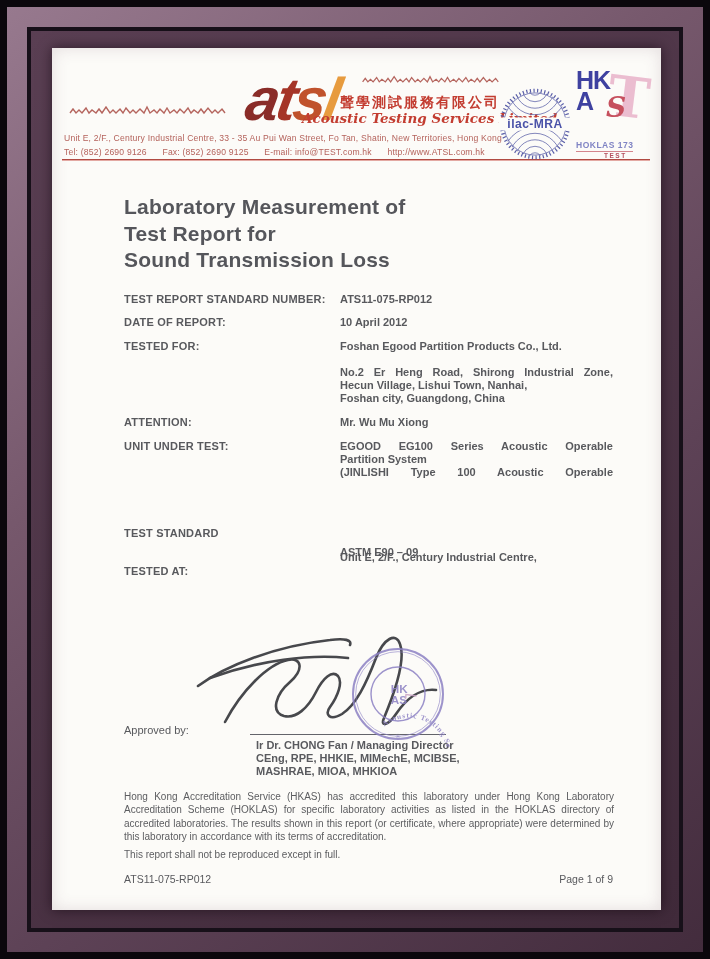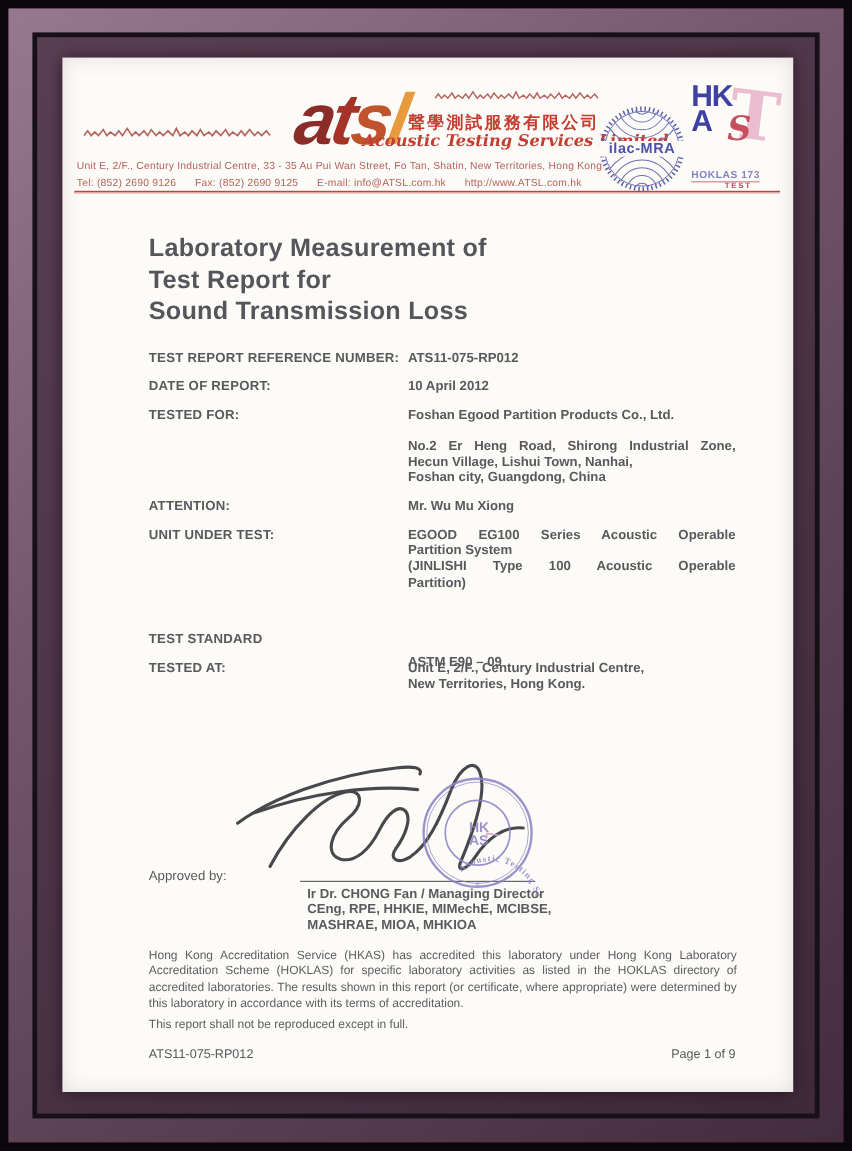--- a/index.html
+++ b/index.html
@@ -74,21 +74,21 @@
 
     <div class="abs atsl"><span class="la">a</span><span class="lt">t</span><span class="ls">s</span><span class="ll">l</span></div>
 
     <div class="abs zh">聲學測試服務有限公司</div>
     <div class="abs en-script">Acoustic Testing Services Limited</div>
 
     <div class="abs addr1">Unit E, 2/F., Century Industrial Centre, 33 - 35 Au Pui Wan Street, Fo Tan, Shatin, New Territories, Hong Kong</div>
     <div class="abs addr2">
       <span>Tel: (852) 2690 9126</span>
       <span>Fax: (852) 2690 9125</span>
-      <span>E-mail: info@ATSL.com.hk</span>
+      <span>E-mail: info@TEST.com.hk</span>
       <span>http://www.ATSL.com.hk</span>
     </div>
     <div class="abs hdiv"></div>
 
     <svg class="abs" style="left:444px;top:37px;" width="78" height="78" viewBox="0 0 84 84">
       <defs>
           <clipPath id="gclip">
             <circle cx="42" cy="42" r="35"></circle>
           </clipPath>
         </defs>
@@ -118,21 +118,21 @@
       <div class="hoklas">HOKLAS 173</div>
       <div class="test">TEST</div>
     </div>
 
     <div class="abs title">
       <div>Laboratory Measurement of</div>
       <div>Test Report for</div>
       <div>Sound Transmission Loss</div>
     </div>
 
-    <div class="flabel" style="top:245px;">TEST REPORT REFERENCE NUMBER:</div>
+    <div class="flabel" style="top:245px;">TEST REPORT STANDARD NUMBER:</div>
     <div class="fval" style="top:245px;">ATS11-075-RP012</div>
 
     <div class="flabel" style="top:268px;">DATE OF REPORT:</div>
     <div class="fval" style="top:268px;">10 April 2012</div>
 
     <div class="flabel" style="top:292px;">TESTED FOR:</div>
     <div class="fval" style="top:292px;">Foshan Egood Partition Products Co., Ltd.</div>
     <div class="fval" style="top:318px;">
       <div class="just">No.2 Er Heng Road, Shirong Industrial Zone,</div>
       <div>Hecun Village, Lishui Town, Nanhai,</div>
@@ -140,30 +140,28 @@
     </div>
 
     <div class="flabel" style="top:368px;text-align:center;">ATTENTION:</div>
     <div class="fval" style="top:368px;">Mr. Wu Mu Xiong</div>
 
     <div class="flabel" style="top:392px;">UNIT UNDER TEST:</div>
     <div class="fval" style="top:392px;">
       <div class="just">EGOOD EG100 Series Acoustic Operable</div>
       <div>Partition System</div>
       <div class="just">(JINLISHI Type 100 Acoustic Operable</div>
-      <div>Partition)</div>
     </div>
 
     <div class="flabel" style="top:479px;">TEST STANDARD</div>
     <div class="fval" style="top:479px;margin-top:19px;">ASTM E90 – 09</div>
 
-    <div class="flabel" style="top:503px;">TESTED AT:</div>
+    <div class="flabel" style="top:517px;">TESTED AT:</div>
     <div class="fval" style="top:503px;">
       <div>Unit E, 2/F., Century Industrial Centre,</div>
-      <div>New Territories, Hong Kong.</div>
     </div>
 
     <svg class="abs sigsvg" width="280" height="112" viewBox="0 0 280 112">
       <g fill="none" stroke="#47484c" stroke-width="2.6" stroke-linecap="round">
         <path d="M18,66 C45,46 95,26 150,20 C165,18 172,20 170,25"></path>
         <path d="M45,102 C62,70 88,44 108,40 C122,37 124,50 110,62 C96,74 90,92 104,96 C116,99 128,88 136,72 C143,58 152,50 158,56 C163,62 158,76 150,87 C144,95 150,101 162,94 C176,85 186,64 196,38 C204,18 216,12 220,24 C226,40 214,74 204,98 C200,107 208,106 216,94 C226,79 240,68 256,70"></path>
         <path d="M30,58 C80,40 130,34 168,38"></path>
       </g>
     </svg>
 

